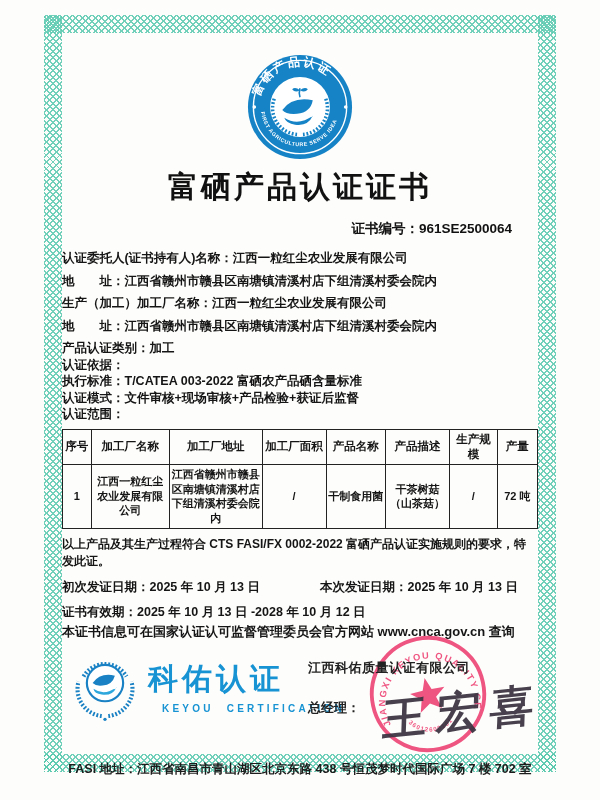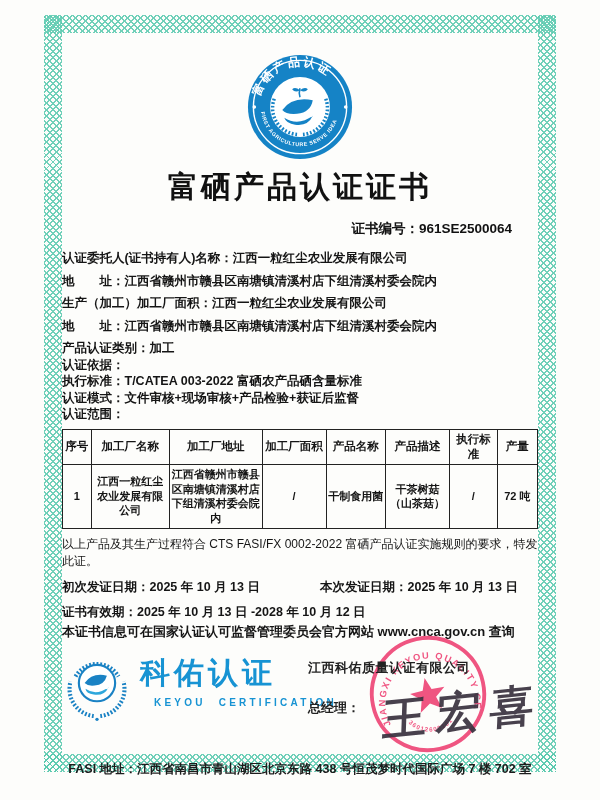--- a/index.html
+++ b/index.html
@@ -42,33 +42,33 @@
   .basis-col div { line-height:16.5px; }
 
   
   table.scope { width:100%; border-collapse:collapse; margin-top:6px;
                 font-size:11px; color:#151515; table-layout:fixed; }
   table.scope th, table.scope td { border:1.2px solid #222; text-align:center;
                 vertical-align:middle; padding:2px 1px; font-weight:bold; }
   table.scope th { height:29px; font-size:11.5px; }
   table.scope td { height:64px; line-height:14.5px; }
 
-  .statement { font-size:12px; font-weight:normal; color:#151515; margin-top:7px; }
+  .statement { font-size:12px; font-weight:bold; color:#151515; margin-top:7px; }
 
   .dates-row { display:flex; font-size:12.5px; font-weight:bold; color:#151515;
                margin-top:9px; }
   .dates-row .d2 { margin-left:60px; }
   .validity { font-size:12.5px; font-weight:bold; color:#151515; margin-top:8px; }
 
   .query-note { text-align:left; font-size:13px; font-weight:bold;
                 color:#151515; margin-top:2px; }
 
   
   .issuer { position:relative; height:108px; margin-top:8px; }
-  .keyou { position:absolute; left:2px; top:4px; display:flex; }
+  .keyou { position:absolute; left:10px; top:4px; display:flex; align-items:center; }
   .keyou-text { margin-left:10px; }
   .keyou-cn { font-size:30px; font-weight:bold; color:#1793d3; letter-spacing:4px; }
   .keyou-en { font-size:10px; font-weight:bold; color:#1793d3; letter-spacing:3.2px;
               margin-top:2px;padding-left:14px; }
   .issuer-right { position:absolute; right:0; top:10px; width:230px; z-index:3;margin-left:35px; }
   .company { font-size:13px; font-weight:bold; color:#222; letter-spacing:.5px; }
   .signer { margin-top:22px; font-size:13px; font-weight:bold; color:#222; }
   .signature { position:absolute; right:-6px; top:24px; font-size:44px; color:#39323f;
                transform:rotate(-6deg) skewX(-8deg); letter-spacing:10px;
                opacity:.92; z-index:4; font-weight:bold; }
@@ -125,21 +125,21 @@
 
     <div class="title">富硒产品认证证书</div>
 
     <div class="certno">
       <span>证书编号：</span><span>961SE2500064</span>
     </div>
 
     <div class="fields">
       <div class="fline"><span>认证委托人(证书持有人)名称：</span><span>江西一粒红尘农业发展有限公司</span></div>
       <div class="fline"><span>地　　址：</span><span>江西省赣州市赣县区南塘镇清溪村店下组清溪村委会院内</span></div>
-      <div class="fline"><span>生产（加工）加工厂面积：</span><span>江西一粒红尘农业发展有限公司</span></div>
+      <div class="fline"><span>生产（加工）加工厂名称：</span><span>江西一粒红尘农业发展有限公司</span></div>
       <div class="fline"><span>地　　址：</span><span>江西省赣州市赣县区南塘镇清溪村店下组清溪村委会院内</span></div>
       <div class="fline2"><span>产品认证类别：</span><span>加工</span></div>
       <div class="fline2 basis-wrap">
         <span>认证依据：</span>
       </div>
       <div class="fline2"><span>执行标准：</span><span>T/CATEA 003-2022 富硒农产品硒含量标准</span></div>
       <div class="fline2"><span>认证模式：</span><span>文件审核+现场审核+产品检验+获证后监督</span></div>
       <div class="fline2"><span>认证范围：</span></div>
     </div>
 
@@ -155,21 +155,21 @@
           <col style="width:8.5%">
       </colgroup>
       <tbody>
           <tr>
         <th>序号</th>
         <th>加工厂名称</th>
         <th>加工厂地址</th>
         <th>加工厂面积</th>
         <th>产品名称</th>
         <th>产品描述</th>
-        <th>执行标准</th>
+        <th>生产规模</th>
         <th>产量</th>
       </tr>
       <tr>
         <td>1</td>
         <td>江西一粒红尘农业发展有限公司</td>
         <td>江西省赣州市赣县区南塘镇清溪村店下组清溪村委会院内</td>
         <td>/</td>
         <td>干制食用菌</td>
         <td>干茶树菇（山茶菇）</td>
         <td>/</td>

